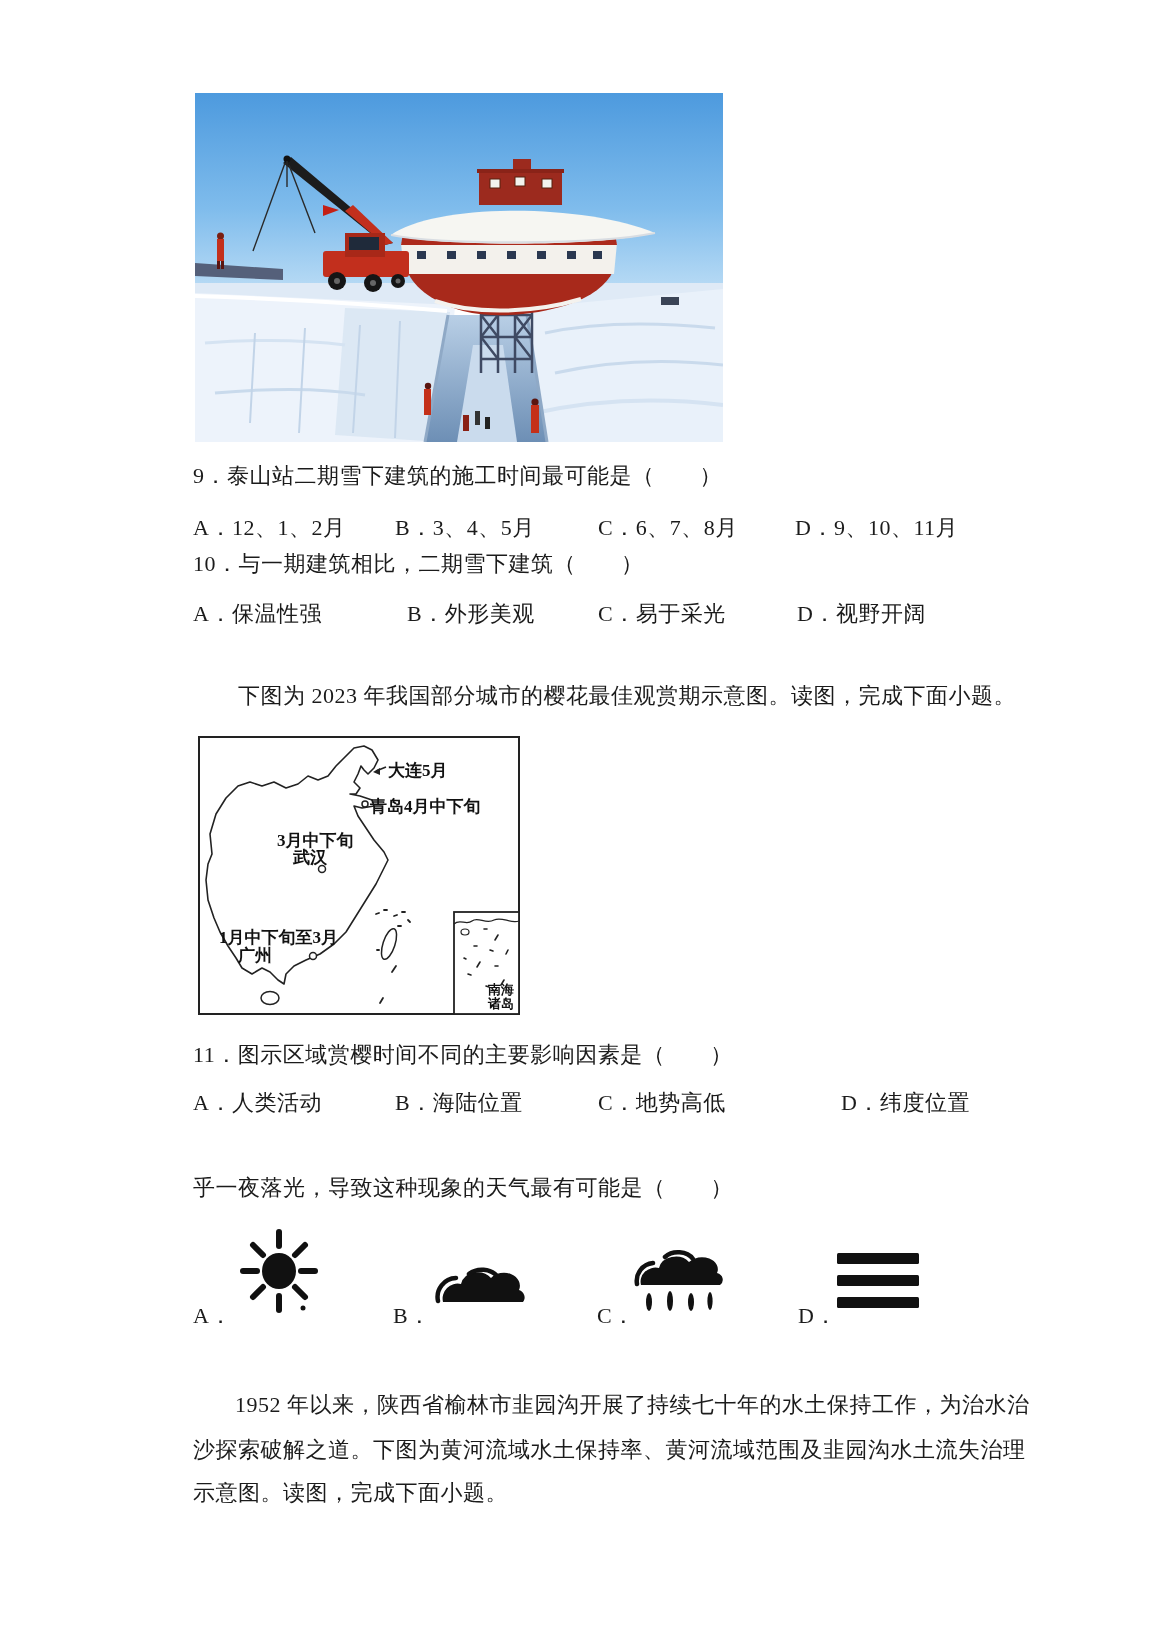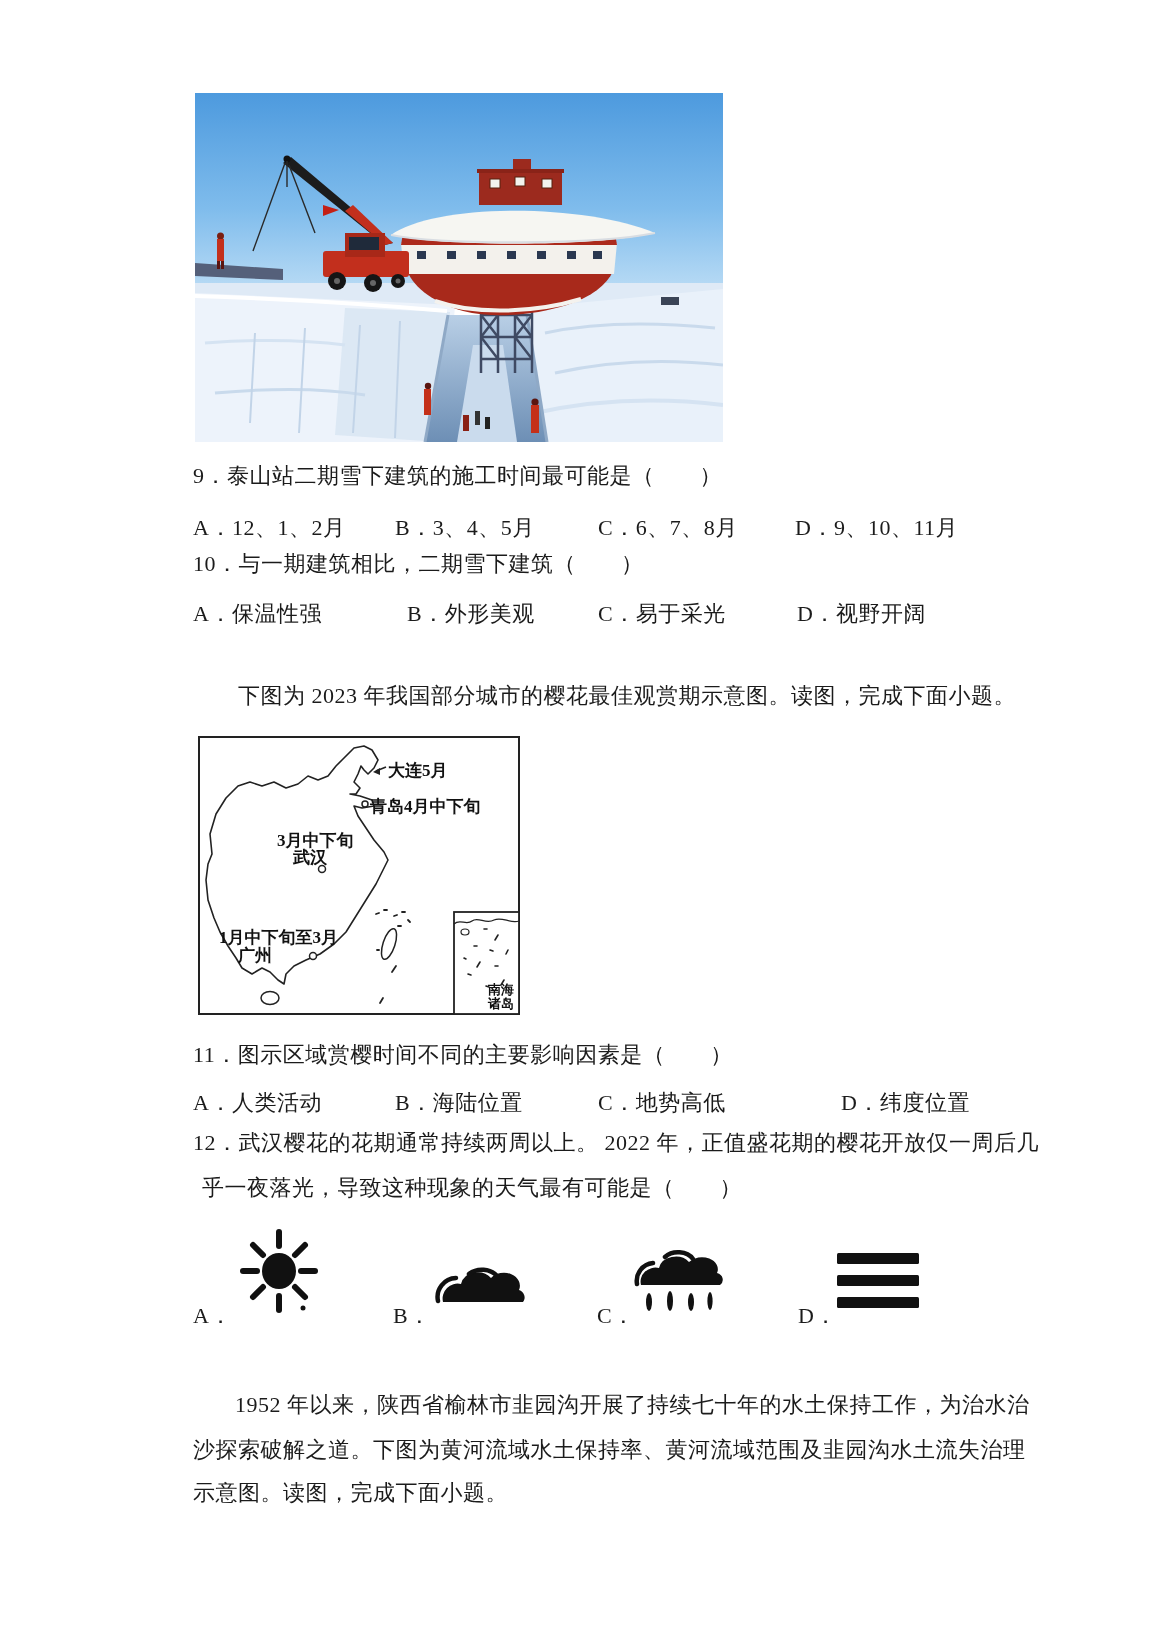--- a/index.html
+++ b/index.html
@@ -190,22 +190,21 @@
   </div>
 
   <div class="tline" style="left:193px;top:1042px;">11．图示区域赏樱时间不同的主要影响因素是（　　）</div>
   <div>
     <span class="opt" style="left:193px;top:1088px;">A．人类活动</span>
     <span class="opt" style="left:395px;top:1088px;">B．海陆位置</span>
     <span class="opt" style="left:598px;top:1088px;">C．地势高低</span>
     <span class="opt" style="left:797px;top:1088px;margin-left:44px;">D．纬度位置</span>
   </div>
 
-  <div class="tline" style="left:193px;top:1130px;">12．武汉樱花的花期通常持续两周以上。 2022 年，正值盛花期的樱花开放仅一周后几</div>
-  <div class="tline" style="left:193px;top:1175px;margin-left:9px;">乎一夜落光，导致这种现象的天气最有可能是（　　）</div>
+  <div class="tline" style="left:193px;top:1175px;">乎一夜落光，导致这种现象的天气最有可能是（　　）</div>
 
   <div>
     <span class="opt" style="left:193px;top:1301px;">A．</span>
     <span class="opt" style="left:393px;top:1301px;">B．</span>
     <span class="opt" style="left:597px;top:1301px;">C．</span>
     <span class="opt" style="left:798px;top:1301px;">D．</span>
 
     <div class="iconbox" style="left:237px;top:1228px;">
       <svg width="84" height="88" viewBox="0 0 84 88">
         <ellipse cx="42" cy="43" rx="17" ry="18" fill="#111"></ellipse>

